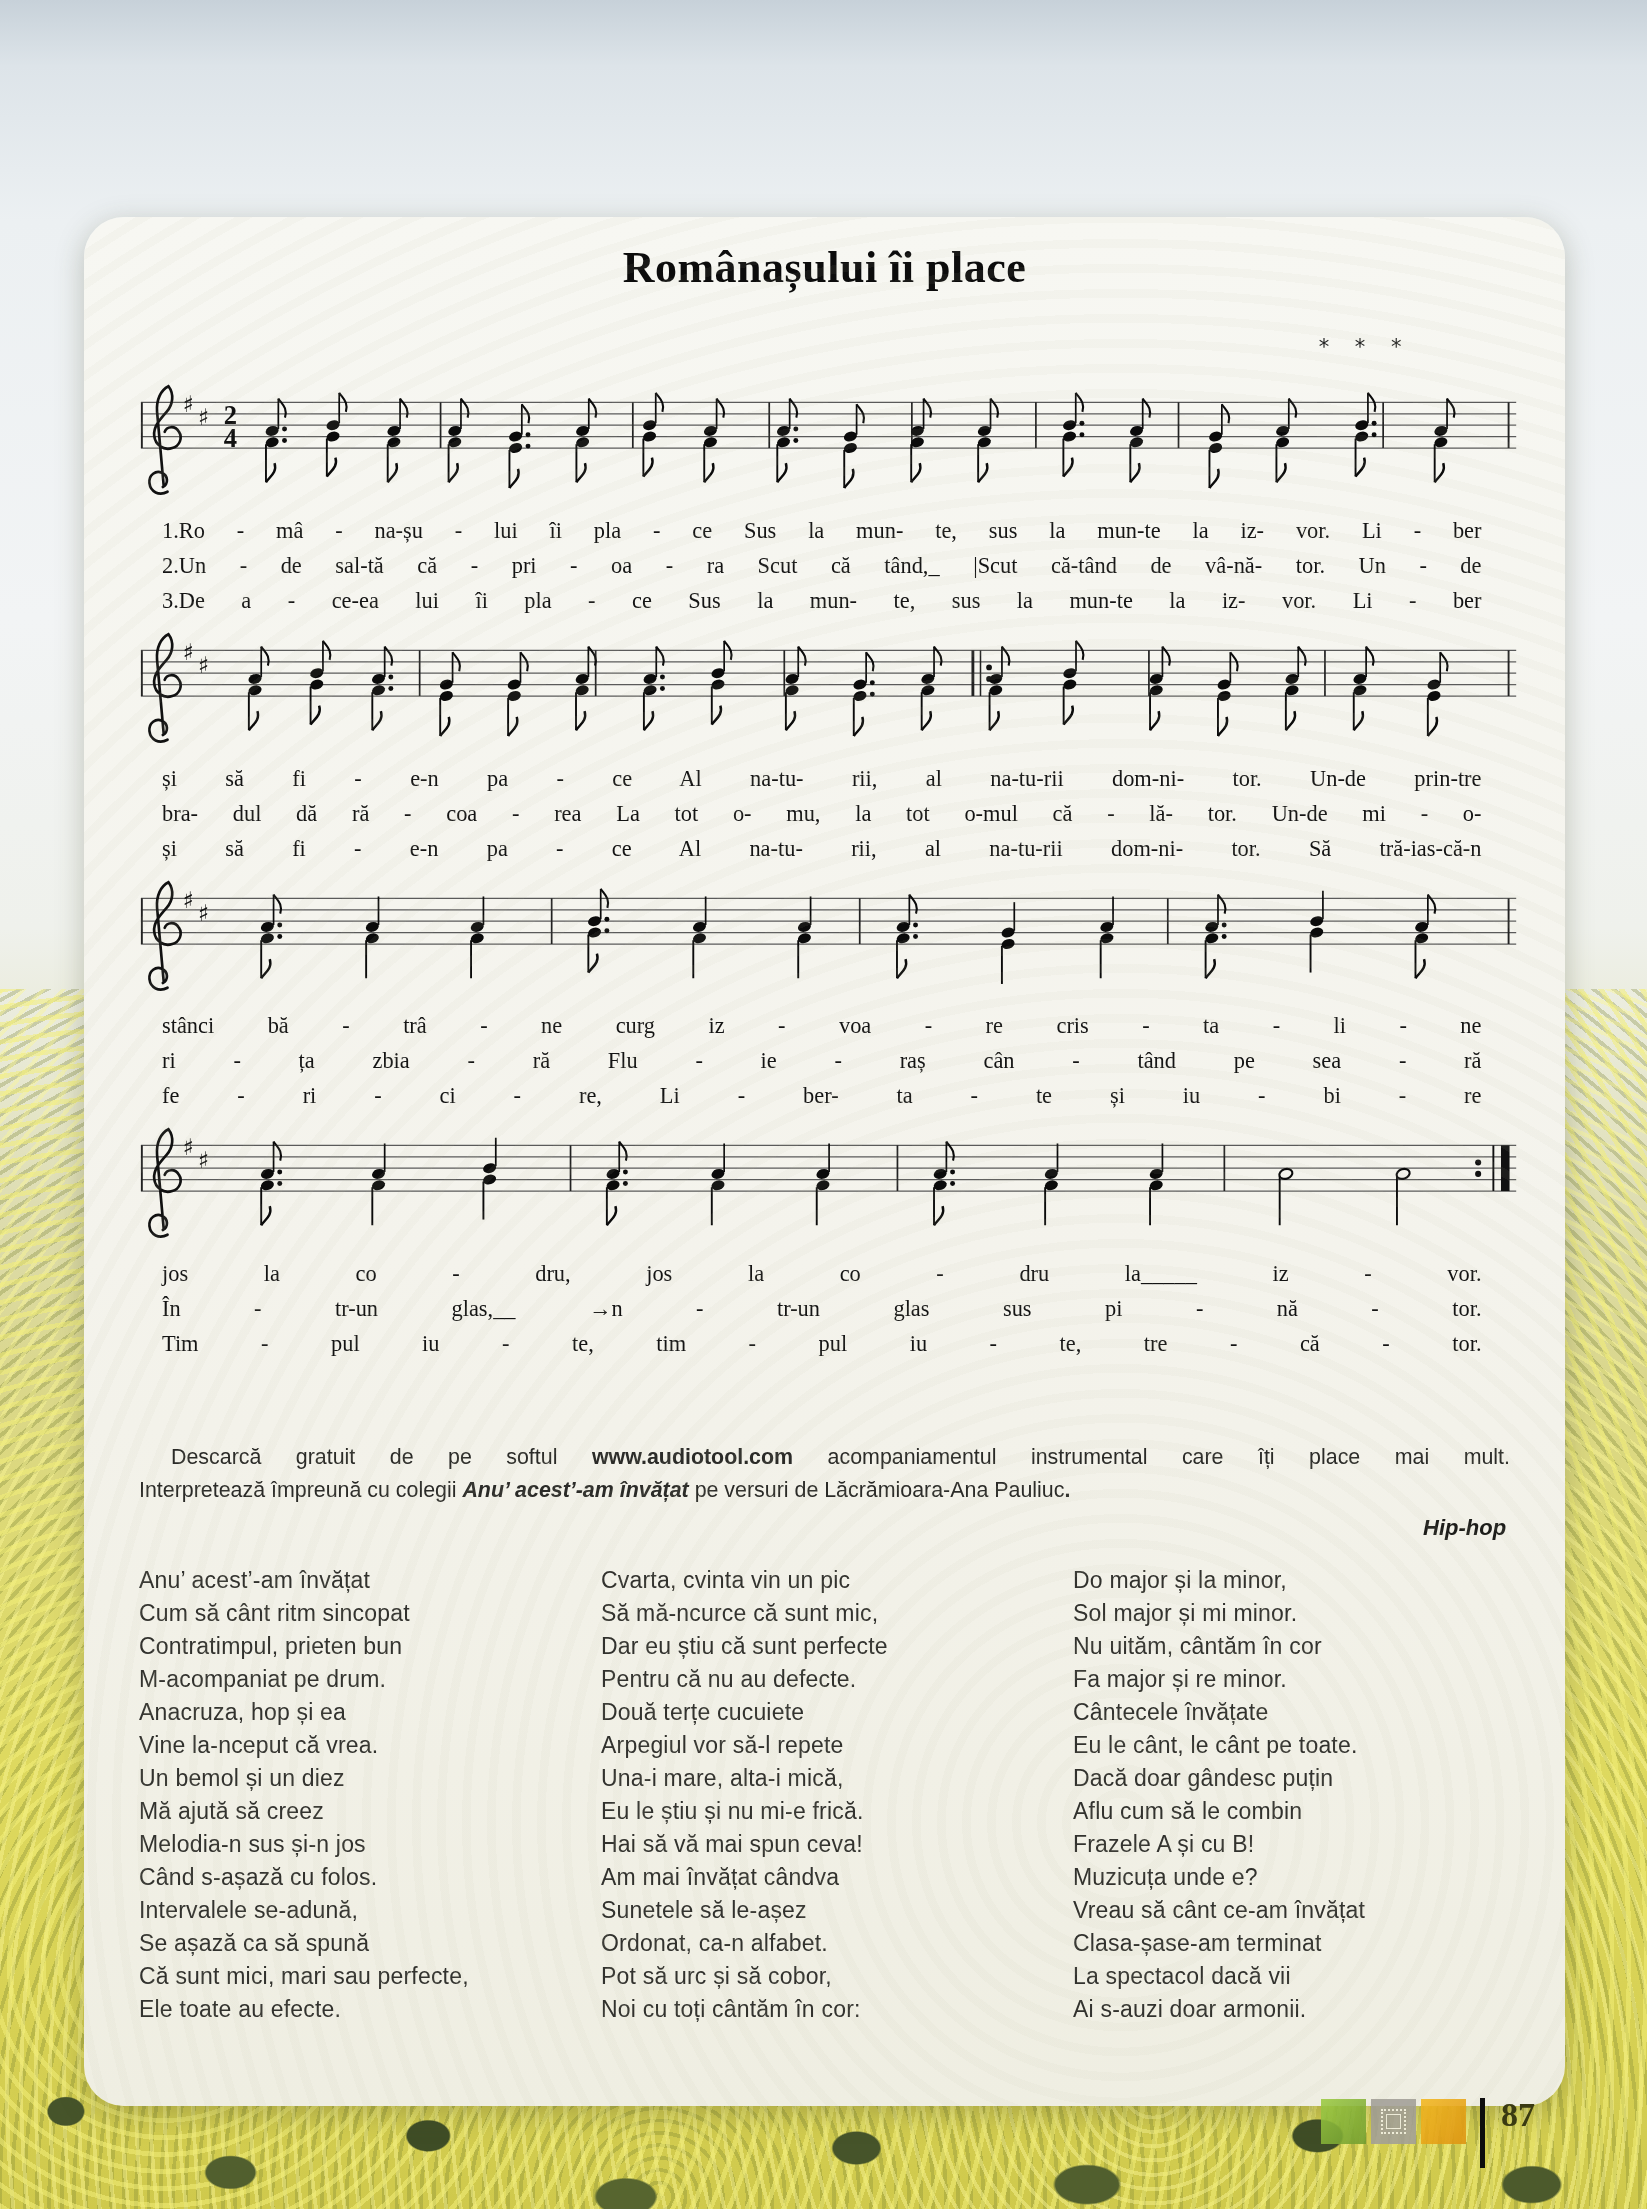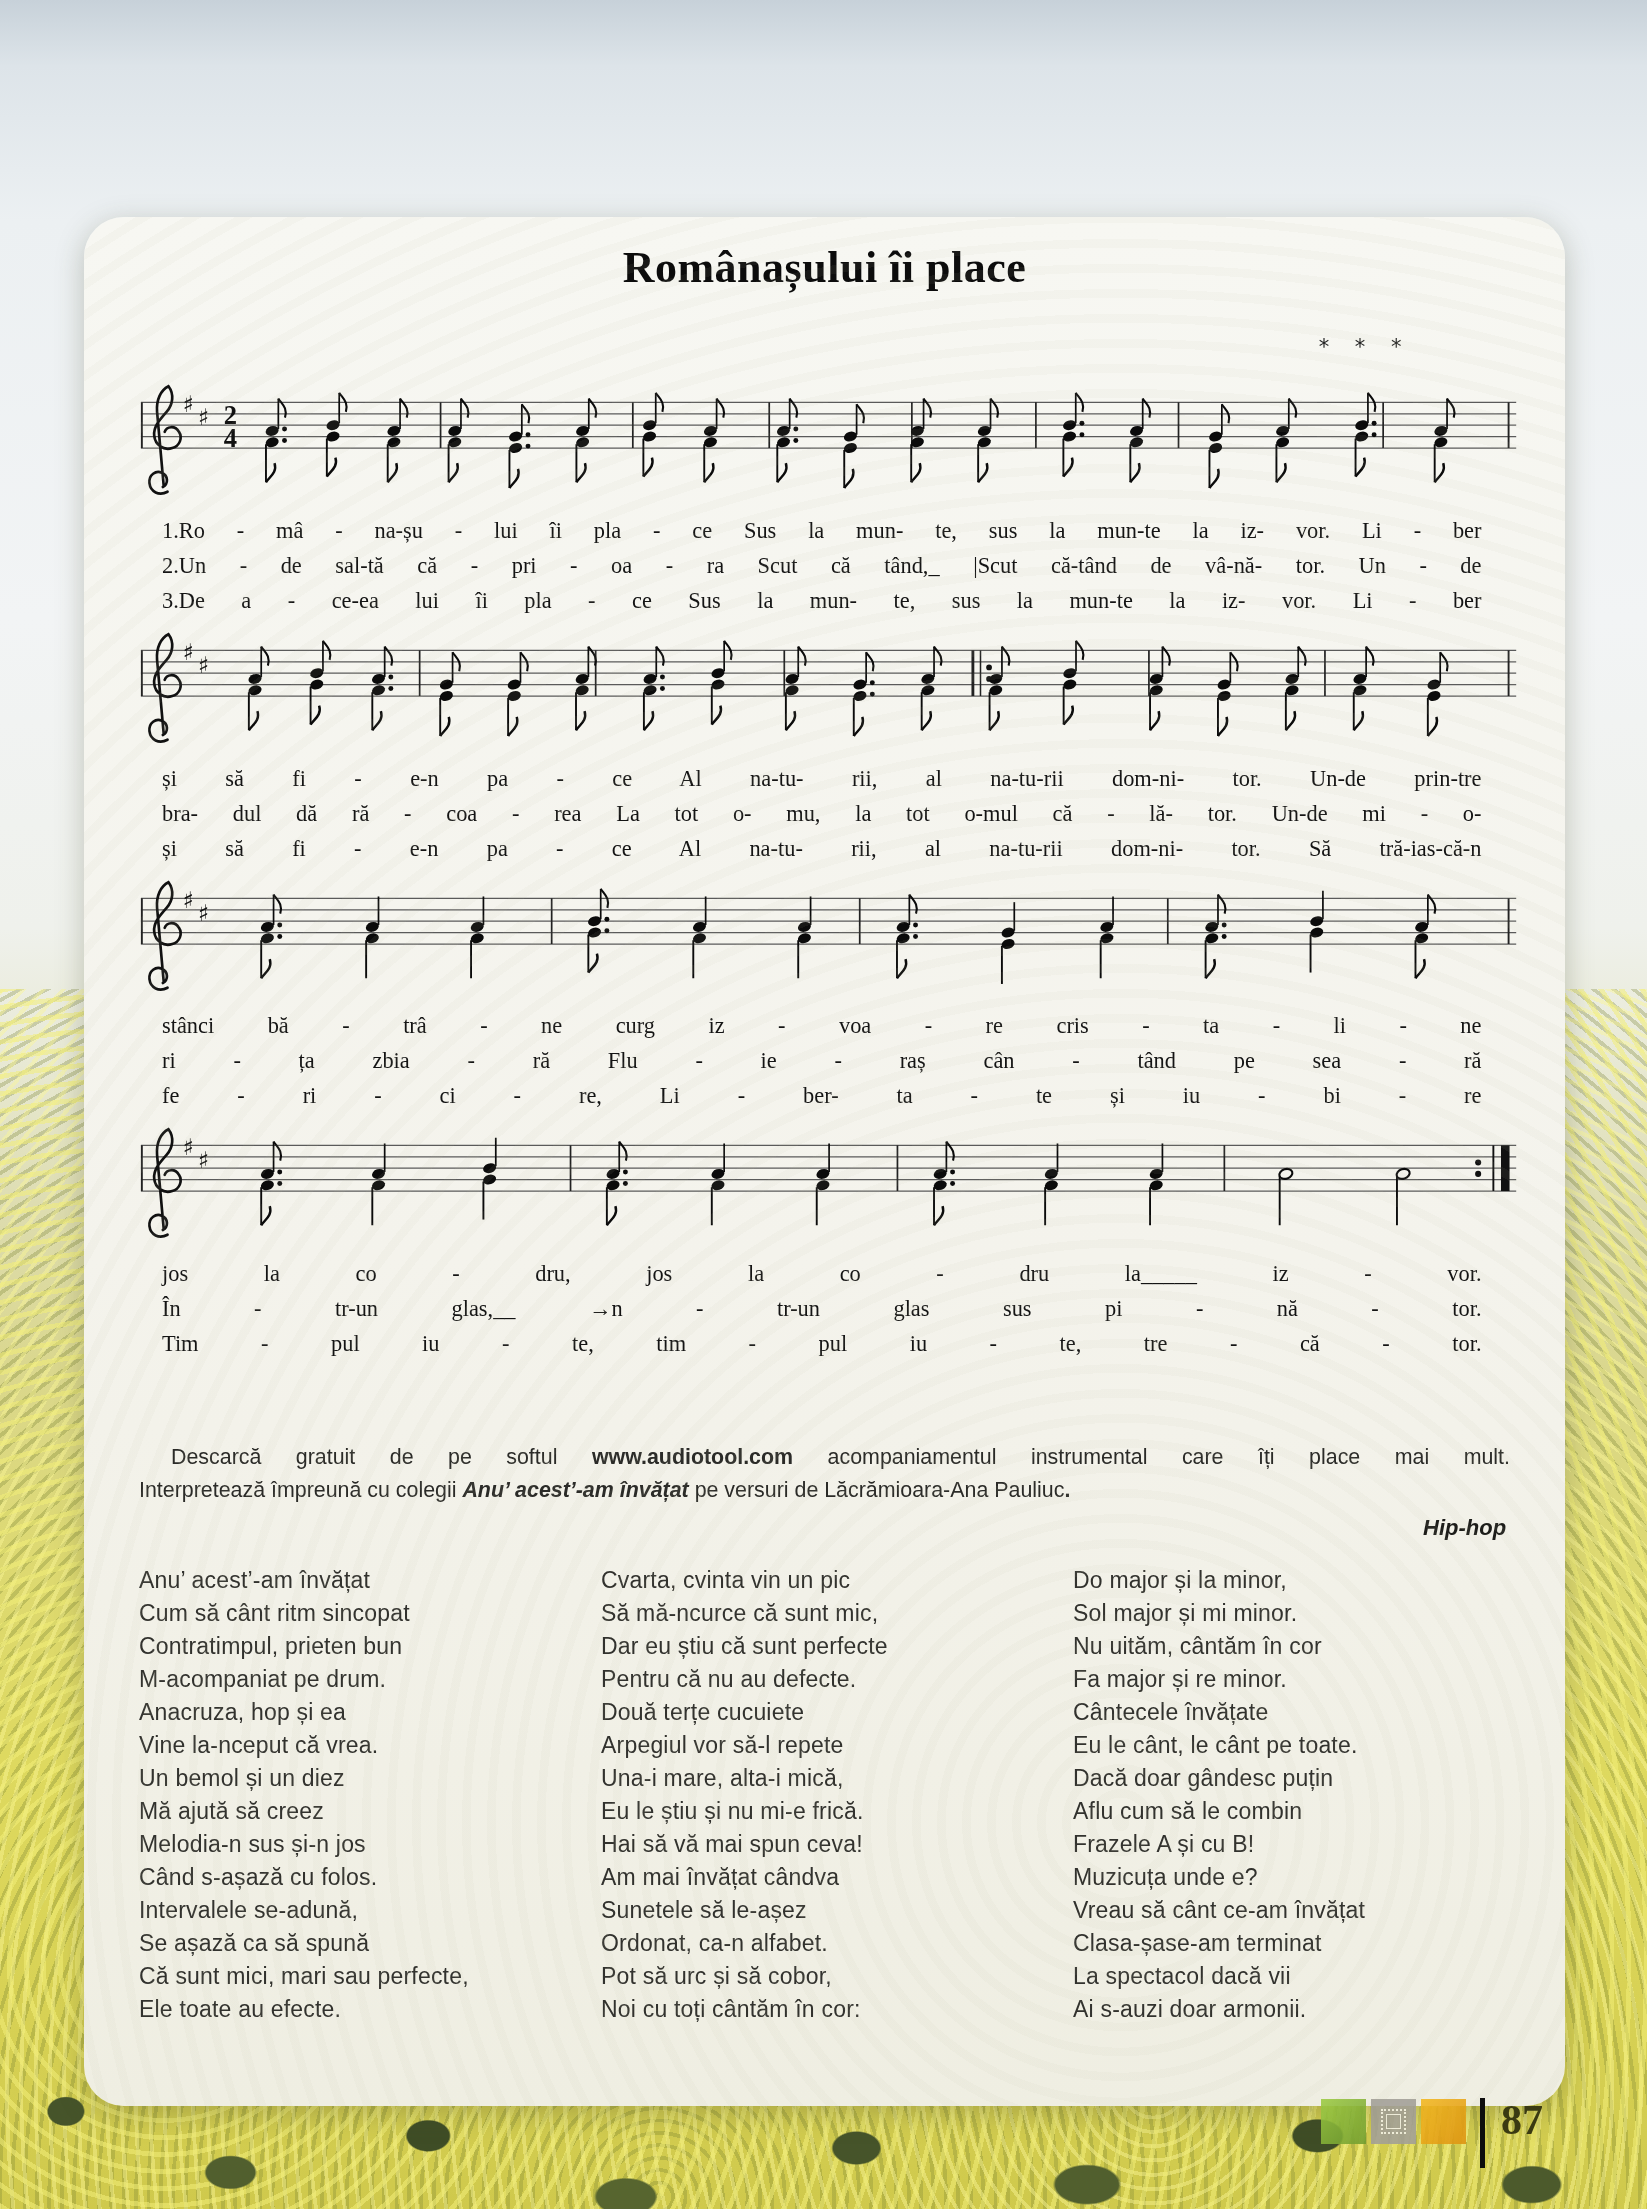--- a/index.html
+++ b/index.html
@@ -74,21 +74,21 @@
   
   .sq{position:absolute;width:45px;height:45px;top:2099px;opacity:.88;}
   .sq-green{left:1321px;background:linear-gradient(135deg,#9ccb42 0%,#6f9b2e 100%);}
   .sq-gray{left:1371px;background:#a29f97;display:flex;align-items:center;justify-content:center;}
   .film{width:25px;height:25px;border:2.9px dotted #f3f1ea;box-sizing:border-box;position:relative;}
   .film::after{content:"";position:absolute;inset:2.9px;border:1.9px solid #f3f1ea;}
   .sq-orange{left:1421px;background:linear-gradient(135deg,#f3b81f 0%,#dd9210 100%);}
   .page-divider{position:absolute;left:1480px;top:2098px;width:4.8px;height:70px;background:#0d0d0d;}
   .page-num{
     position:absolute;left:1501px;top:2096px;
-    font-family:"Liberation Serif",serif;font-size:42px;font-weight:600;color:#3a3a12;
+    font-family:"Liberation Serif",serif;font-size:34px;font-weight:600;color:#3a3a12;
   }
 </style>
 </head>
 <body>
 
 <div class="flowers"></div>
 
 <div class="card">
   <h1 class="title">Românașului îi place</h1>
   <div class="ornament">* * *</div>

